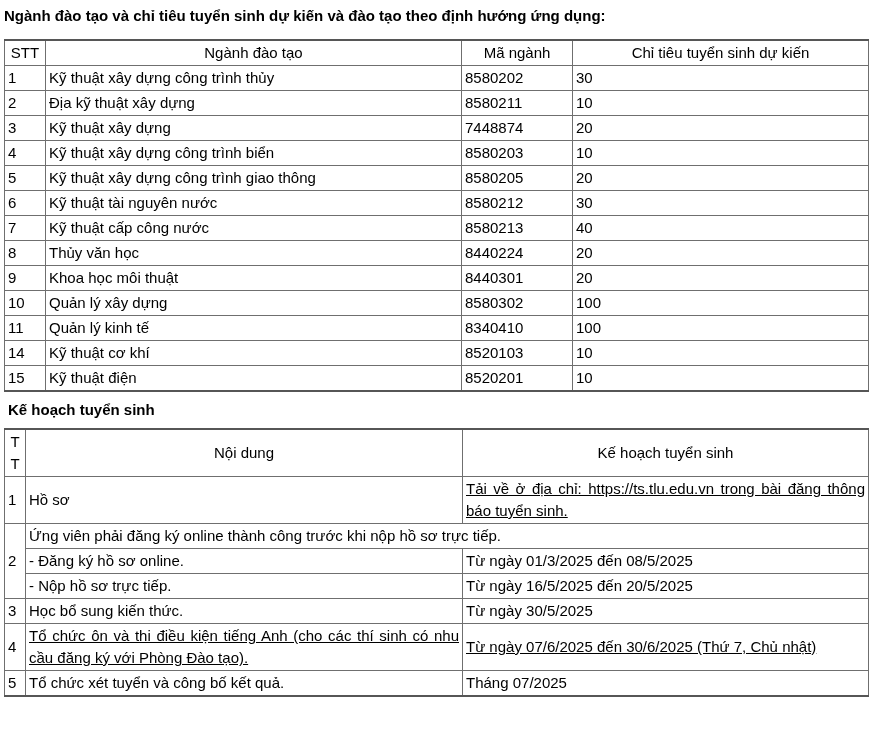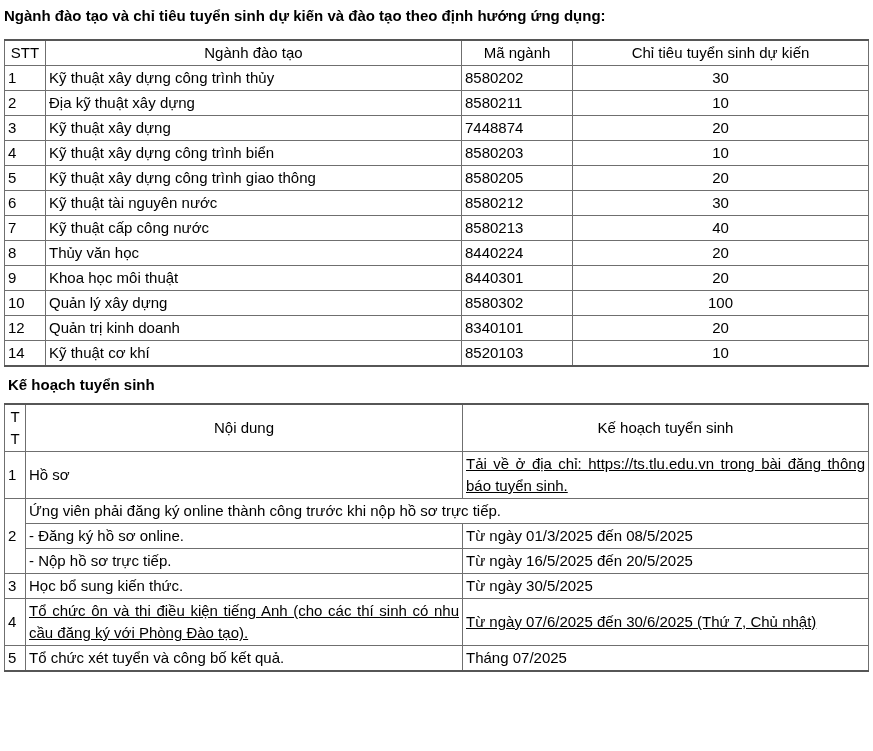--- a/index.html
+++ b/index.html
@@ -44,21 +44,21 @@
     font-size: 15px;
     padding: 1px 3px;
     height: 22px;
     line-height: 22px;
     vertical-align: middle;
     overflow: hidden;
     word-wrap: break-word;
   }
   table.doc-table th { text-align: center; }
   .al { text-align: left; }
-  .ac { text-align: center; }
+  .ac { text-align: left; }
   .aj { text-align: justify; text-justify: inter-word; text-decoration: underline; }
 </style>
 </head>
 <body>
 
 <div class="doc">
 
   <p class="doc-title">Ngành đào tạo và chỉ tiêu tuyển sinh dự kiến và đào tạo theo định hướng ứng dụng:</p>
 
   <table class="doc-table">
@@ -131,29 +131,35 @@
         <td class="al">8440301</td>
         <td class="ac">20</td>
       </tr>
       <tr>
         <td class="al">10</td>
         <td class="al">Quản lý xây dựng</td>
         <td class="al">8580302</td>
         <td class="ac">100</td>
       </tr>
       <tr>
-        <td class="al">12</td>
-        <td class="al">Quản trị kinh doanh</td>
-        <td class="al">8340101</td>
-        <td class="ac">20</td>
+        <td class="al">11</td>
+        <td class="al">Quản lý kinh tế</td>
+        <td class="al">8340410</td>
+        <td class="ac">100</td>
       </tr>
       <tr>
         <td class="al">14</td>
         <td class="al">Kỹ thuật cơ khí</td>
         <td class="al">8520103</td>
+        <td class="ac">10</td>
+      </tr>
+      <tr>
+        <td class="al">15</td>
+        <td class="al">Kỹ thuật điện</td>
+        <td class="al">8520201</td>
         <td class="ac">10</td>
       </tr>
     </tbody>
   </table>
 
   <p class="section-heading">Kế hoạch tuyển sinh</p>
 
   <table class="doc-table">
     <colgroup>
       <col style="width:21px">

